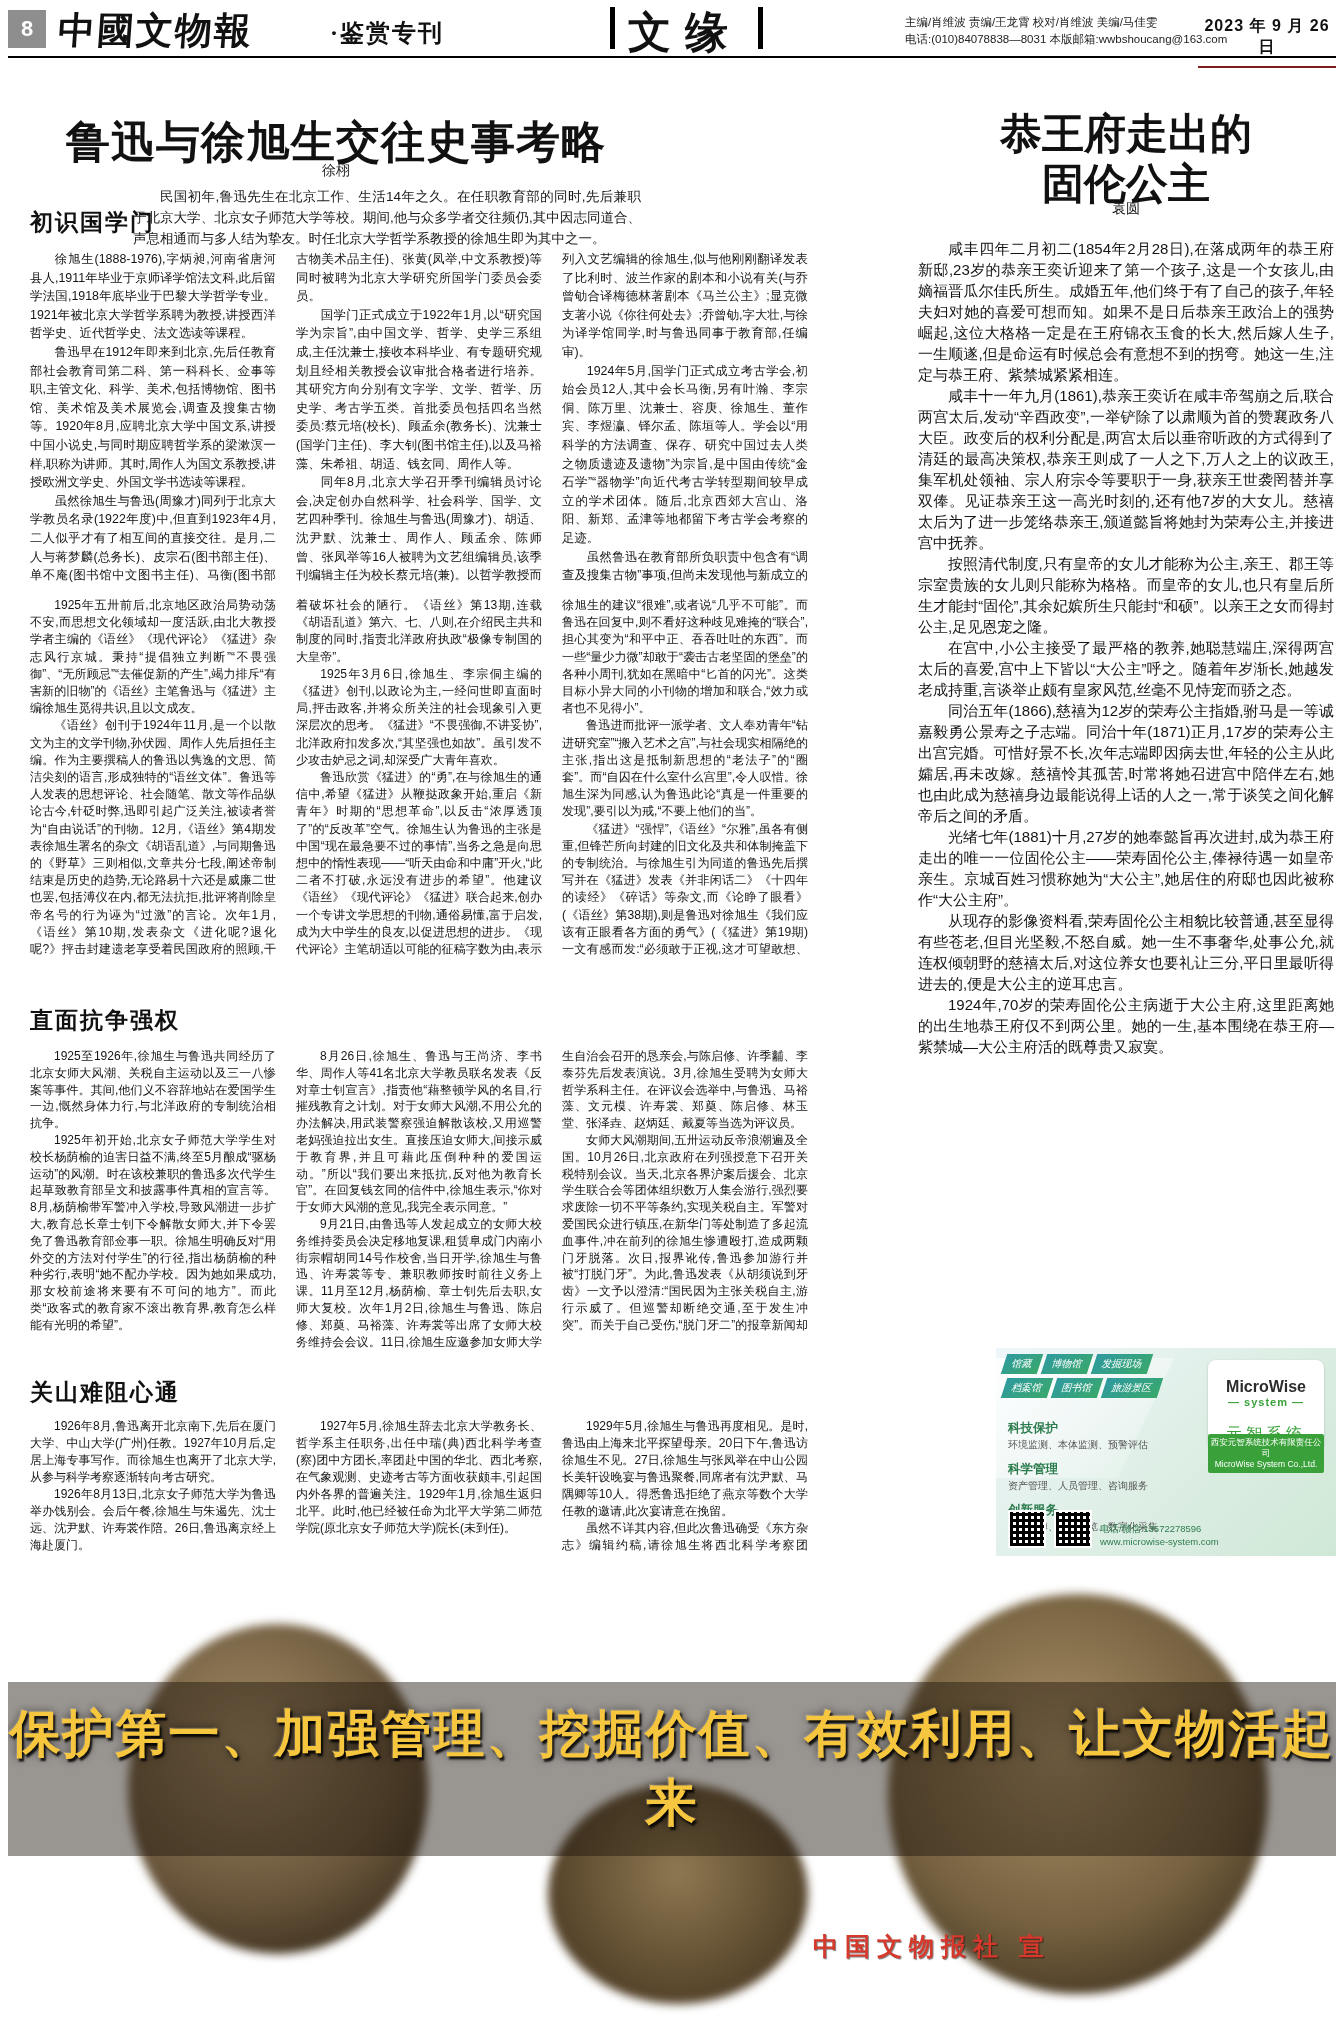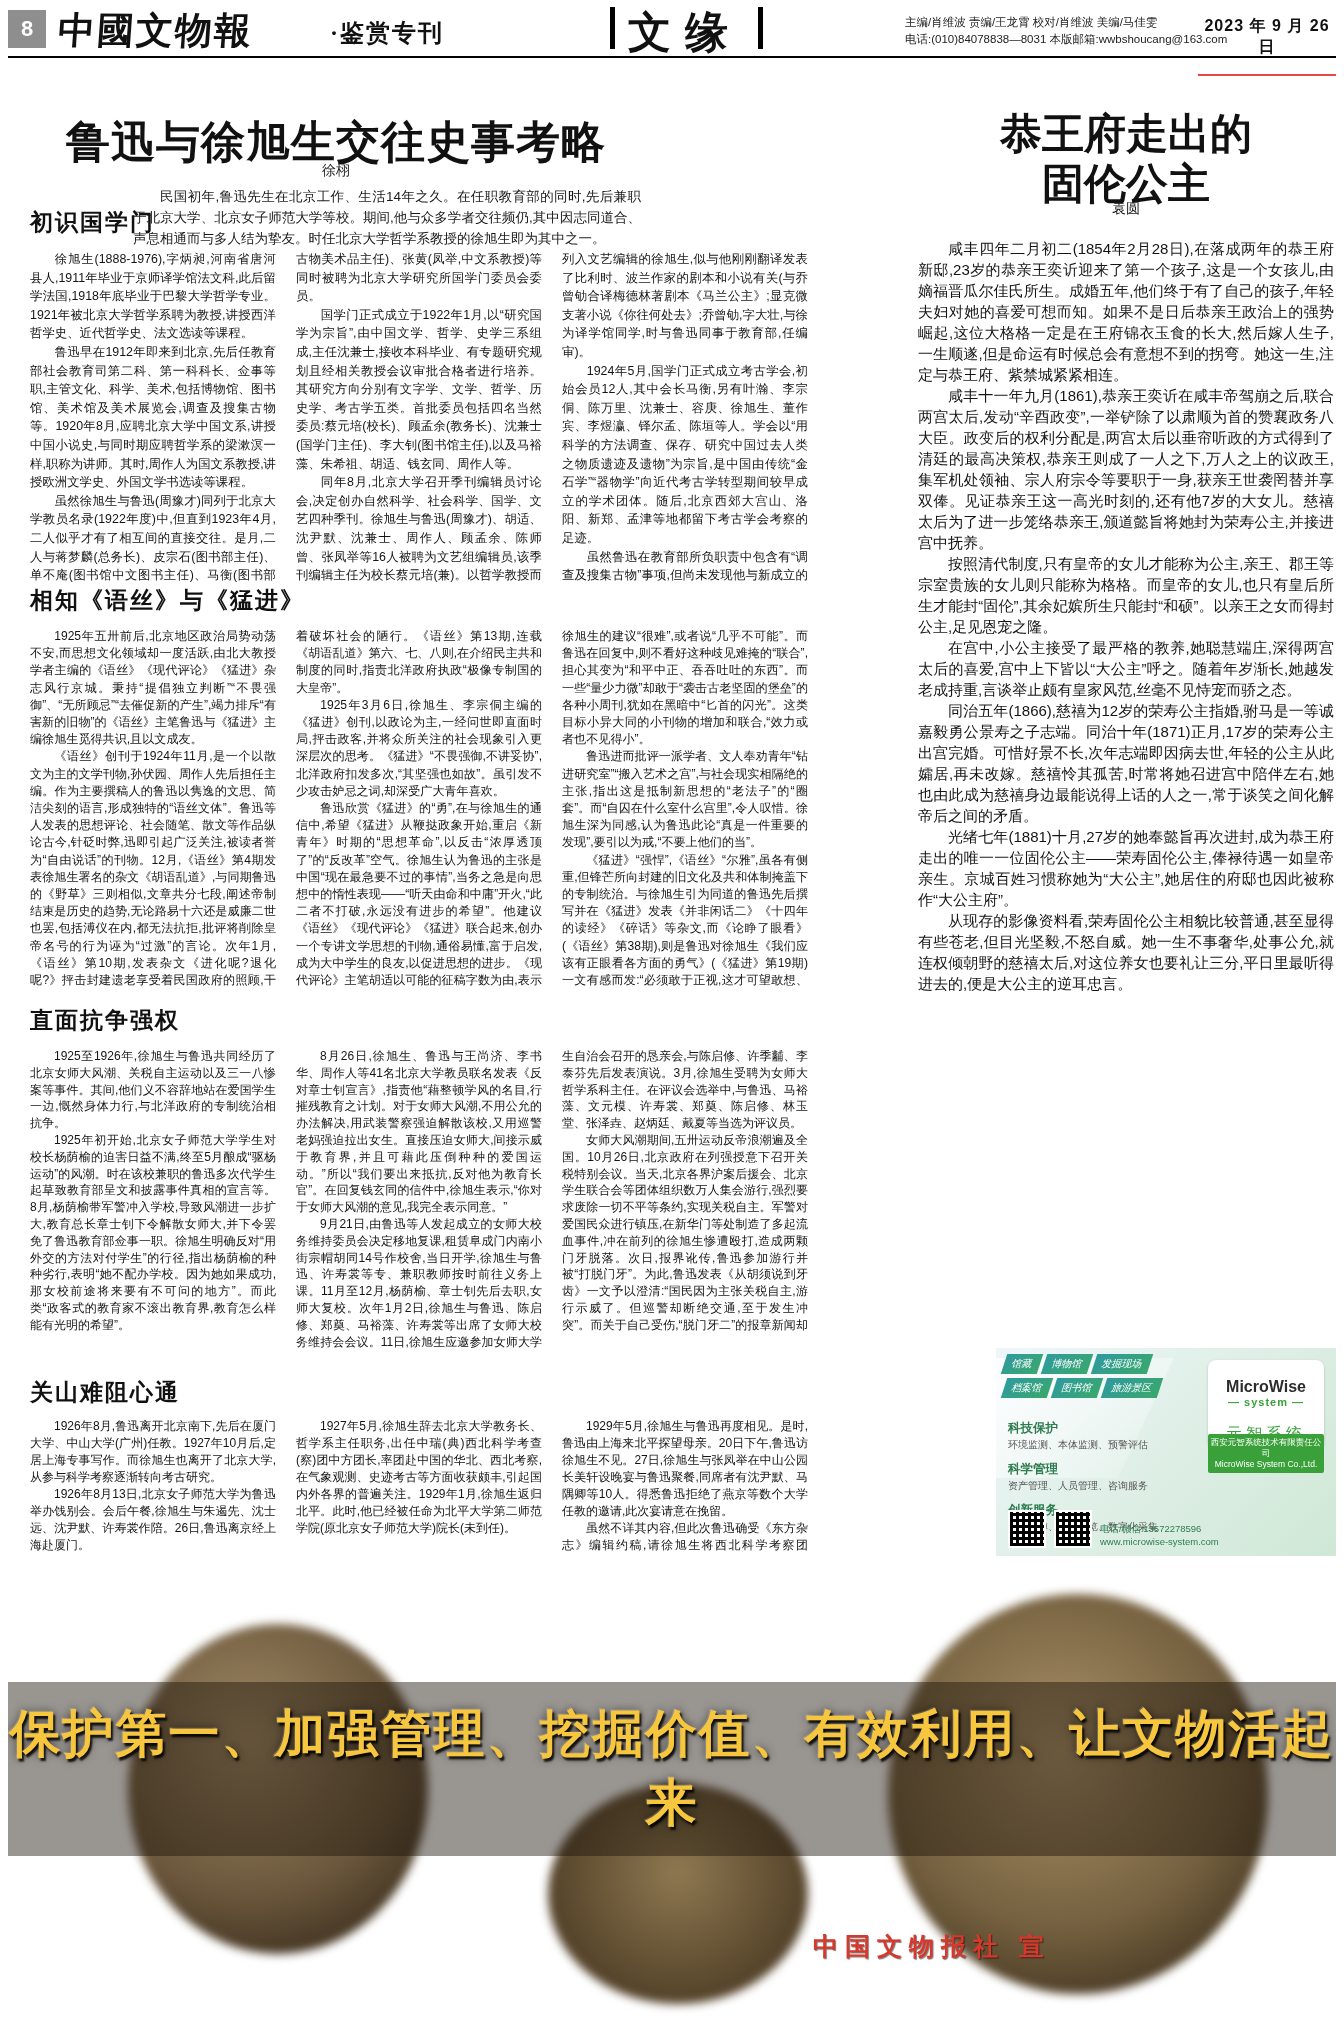--- a/index.html
+++ b/index.html
@@ -11,21 +11,21 @@
   .pagenum{left:8px;top:10px;width:38px;height:38px;background:#8e8e8e;color:#fff;
            font:bold 22px "Liberation Sans",sans-serif;display:flex;align-items:center;justify-content:center;}
   .masthead{left:58px;top:6px;font-family:"Liberation Serif","DejaVu Serif",serif;
             font-weight:bold;font-size:37px;letter-spacing:2px;transform:skewX(-4deg);}
   .masthead-sub{left:330px;top:17px;font-family:Liberation Serif, serif;font-weight:bold;font-size:24px;letter-spacing:2px;}
   .secbar{width:5px;height:42px;background:#000;top:7px;}
   .sectitle{left:620px;top:4px;width:130px;text-align:center;
             font-family:"Liberation Serif",serif;font-weight:bold;font-size:43px;letter-spacing:14px;}
   .editors{left:905px;top:14px;font-size:11.5px;line-height:17px;color:#222;}
   .dateblock{left:1198px;top:16px;width:138px;text-align:center;font-size:16px;font-weight:bold;
-             letter-spacing:1px;border-bottom:2px solid #ef4444;padding-bottom:16px;}
+             letter-spacing:1px;border-bottom:2px solid #7f1d1d;padding-bottom:8px;}
   .headrule{left:8px;top:56px;width:1328px;height:2px;background:#000;}
 
   
   .m-title{left:30px;top:84px;width:612px;text-align:center;
            font-family:"Liberation Serif","DejaVu Serif",serif;font-weight:bold;font-size:44px;letter-spacing:1px;}
   .m-byline{left:30px;top:162px;width:612px;text-align:center;font-size:14px;color:#222;}
   .m-intro{left:133px;top:186px;width:508px;font-size:13.5px;line-height:21px;text-align:justify;
            text-indent:2em;color:#1a1a1a;}
 
   .band{left:30px;width:778px;}
@@ -120,21 +120,20 @@
     <p>鲁迅早在1912年即来到北京,先后任教育部社会教育司第二科、第一科科长、佥事等职,主管文化、科学、美术,包括博物馆、图书馆、美术馆及美术展览会,调查及搜集古物等。1920年8月,应聘北京大学中国文系,讲授中国小说史,与同时期应聘哲学系的梁漱溟一样,职称为讲师。其时,周作人为国文系教授,讲授欧洲文学史、外国文学书选读等课程。</p>
     <p>虽然徐旭生与鲁迅(周豫才)同列于北京大学教员名录(1922年度)中,但直到1923年4月,二人似乎才有了相互间的直接交往。是月,二人与蒋梦麟(总务长)、皮宗石(图书部主任)、单不庵(图书馆中文图书主任)、马衡(图书部古物美术品主任)、张黄(凤举,中文系教授)等同时被聘为北京大学研究所国学门委员会委员。</p>
     <p>国学门正式成立于1922年1月,以“研究国学为宗旨”,由中国文学、哲学、史学三系组成,主任沈兼士,接收本科毕业、有专题研究规划且经相关教授会议审批合格者进行培养。其研究方向分别有文字学、文学、哲学、历史学、考古学五类。首批委员包括四名当然委员:蔡元培(校长)、顾孟余(教务长)、沈兼士(国学门主任)、李大钊(图书馆主任),以及马裕藻、朱希祖、胡适、钱玄同、周作人等。</p>
     <p>同年8月,北京大学召开季刊编辑员讨论会,决定创办自然科学、社会科学、国学、文艺四种季刊。徐旭生与鲁迅(周豫才)、胡适、沈尹默、沈兼士、周作人、顾孟余、陈师曾、张凤举等16人被聘为文艺组编辑员,该季刊编辑主任为校长蔡元培(兼)。以哲学教授而列入文艺编辑的徐旭生,似与他刚刚翻译发表了比利时、波兰作家的剧本和小说有关(与乔曾劬合译梅德林著剧本《马兰公主》;显克微支著小说《你往何处去》;乔曾劬,字大壮,与徐为译学馆同学,时与鲁迅同事于教育部,任编审)。</p>
     <p>1924年5月,国学门正式成立考古学会,初始会员12人,其中会长马衡,另有叶瀚、李宗侗、陈万里、沈兼士、容庚、徐旭生、董作宾、李煜瀛、铎尔孟、陈垣等人。学会以“用科学的方法调查、保存、研究中国过去人类之物质遗迹及遗物”为宗旨,是中国由传统“金石学”“器物学”向近代考古学转型期间较早成立的学术团体。随后,北京西郊大宫山、洛阳、新郑、孟津等地都留下考古学会考察的足迹。</p>
     <p>虽然鲁迅在教育部所负职责中包含有“调查及搜集古物”事项,但尚未发现他与新成立的国学门考古学会间的联系。鲁迅与徐旭生术业各异,参与相关学术机构的活动,无疑为二人的交往和相识提供了新的平台。</p>
   </div>
 </div>
 
 <div id="band1" class="abs band">
-  <h2>相知《语丝》与《猛进》</h2>
   <div class="cols">
     <p>1925年五卅前后,北京地区政治局势动荡不安,而思想文化领域却一度活跃,由北大教授学者主编的《语丝》《现代评论》《猛进》杂志风行京城。秉持“提倡独立判断”“不畏强御”、“无所顾忌”“去催促新的产生”,竭力排斥“有害新的旧物”的《语丝》主笔鲁迅与《猛进》主编徐旭生觅得共识,且以文成友。</p>
     <p>《语丝》创刊于1924年11月,是一个以散文为主的文学刊物,孙伏园、周作人先后担任主编。作为主要撰稿人的鲁迅以隽逸的文思、简洁尖刻的语言,形成独特的“语丝文体”。鲁迅等人发表的思想评论、社会随笔、散文等作品纵论古今,针砭时弊,迅即引起广泛关注,被读者誉为“自由说话”的刊物。12月,《语丝》第4期发表徐旭生署名的杂文《胡语乱道》,与同期鲁迅的《野草》三则相似,文章共分七段,阐述帝制结束是历史的趋势,无论路易十六还是威廉二世也罢,包括溥仪在内,都无法抗拒,批评将削除皇帝名号的行为诬为“过激”的言论。次年1月,《语丝》第10期,发表杂文《进化呢?退化呢?》抨击封建遗老享受着民国政府的照顾,干着破坏社会的陋行。《语丝》第13期,连载《胡语乱道》第六、七、八则,在介绍民主共和制度的同时,指责北洋政府执政“极像专制国的大皇帝”。</p>
     <p>1925年3月6日,徐旭生、李宗侗主编的《猛进》创刊,以政论为主,一经问世即直面时局,抨击政客,并将众所关注的社会现象引入更深层次的思考。《猛进》“不畏强御,不讲妥协”,北洋政府扣发多次,“其坚强也如故”。虽引发不少攻击妒忌之词,却深受广大青年喜欢。</p>
     <p>鲁迅欣赏《猛进》的“勇”,在与徐旭生的通信中,希望《猛进》从鞭挞政象开始,重启《新青年》时期的“思想革命”,以反击“浓厚透顶了”的“反改革”空气。徐旭生认为鲁迅的主张是中国“现在最急要不过的事情”,当务之急是向思想中的惰性表现——“听天由命和中庸”开火,“此二者不打破,永远没有进步的希望”。他建议《语丝》《现代评论》《猛进》联合起来,创办一个专讲文学思想的刊物,通俗易懂,富于启发,成为大中学生的良友,以促进思想的进步。《现代评论》主笔胡适以可能的征稿字数为由,表示徐旭生的建议“很难”,或者说“几乎不可能”。而鲁迅在回复中,则不看好这种歧见难掩的“联合”,担心其变为“和平中正、吞吞吐吐的东西”。而一些“量少力微”却敢于“袭击古老坚固的堡垒”的各种小周刊,犹如在黑暗中“匕首的闪光”。这类目标小异大同的小刊物的增加和联合,“效力或者也不见得小”。</p>
     <p>鲁迅进而批评一派学者、文人奉劝青年“钻进研究室”“搬入艺术之宫”,与社会现实相隔绝的主张,指出这是抵制新思想的“老法子”的“圈套”。而“自囚在什么室什么宫里”,令人叹惜。徐旭生深为同感,认为鲁迅此论“真是一件重要的发现”,要引以为戒,“不要上他们的当”。</p>
     <p>《猛进》“强悍”,《语丝》“尔雅”,虽各有侧重,但锋芒所向封建的旧文化及共和体制掩盖下的专制统治。与徐旭生引为同道的鲁迅先后撰写并在《猛进》发表《并非闲话二》《十四年的读经》《碎话》等杂文,而《论睁了眼看》(《语丝》第38期),则是鲁迅对徐旭生《我们应该有正眼看各方面的勇气》(《猛进》第19期)一文有感而发:“必须敢于正视,这才可望敢想、敢说、敢作、敢当……不幸这一种勇气,是我们中国人最所缺乏的”;断言,“没有冲破一切传统思想和手法的闯将,中国是不会有真的新文艺的”。</p>
   </div>
 </div>
 
@@ -168,20 +167,21 @@
 </h1>
 <div class="abs s-byline">袁圆</div>
 <div class="abs s-body">
   <p>咸丰四年二月初二(1854年2月28日),在落成两年的恭王府新邸,23岁的恭亲王奕䜣迎来了第一个孩子,这是一个女孩儿,由嫡福晋瓜尔佳氏所生。成婚五年,他们终于有了自己的孩子,年轻夫妇对她的喜爱可想而知。如果不是日后恭亲王政治上的强势崛起,这位大格格一定是在王府锦衣玉食的长大,然后嫁人生子,一生顺遂,但是命运有时候总会有意想不到的拐弯。她这一生,注定与恭王府、紫禁城紧紧相连。</p>
   <p>咸丰十一年九月(1861),恭亲王奕䜣在咸丰帝驾崩之后,联合两宫太后,发动“辛酉政变”,一举铲除了以肃顺为首的赞襄政务八大臣。政变后的权利分配是,两宫太后以垂帘听政的方式得到了清廷的最高决策权,恭亲王则成了一人之下,万人之上的议政王,集军机处领袖、宗人府宗令等要职于一身,获亲王世袭罔替并享双俸。见证恭亲王这一高光时刻的,还有他7岁的大女儿。慈禧太后为了进一步笼络恭亲王,颁道懿旨将她封为荣寿公主,并接进宫中抚养。</p>
   <p>按照清代制度,只有皇帝的女儿才能称为公主,亲王、郡王等宗室贵族的女儿则只能称为格格。而皇帝的女儿,也只有皇后所生才能封“固伦”,其余妃嫔所生只能封“和硕”。以亲王之女而得封公主,足见恩宠之隆。</p>
   <p>在宫中,小公主接受了最严格的教养,她聪慧端庄,深得两宫太后的喜爱,宫中上下皆以“大公主”呼之。随着年岁渐长,她越发老成持重,言谈举止颇有皇家风范,丝毫不见恃宠而骄之态。</p>
   <p>同治五年(1866),慈禧为12岁的荣寿公主指婚,驸马是一等诚嘉毅勇公景寿之子志端。同治十年(1871)正月,17岁的荣寿公主出宫完婚。可惜好景不长,次年志端即因病去世,年轻的公主从此孀居,再未改嫁。慈禧怜其孤苦,时常将她召进宫中陪伴左右,她也由此成为慈禧身边最能说得上话的人之一,常于谈笑之间化解帝后之间的矛盾。</p>
   <p>光绪七年(1881)十月,27岁的她奉懿旨再次进封,成为恭王府走出的唯一一位固伦公主——荣寿固伦公主,俸禄待遇一如皇帝亲生。京城百姓习惯称她为“大公主”,她居住的府邸也因此被称作“大公主府”。</p>
   <p>从现存的影像资料看,荣寿固伦公主相貌比较普通,甚至显得有些苍老,但目光坚毅,不怒自威。她一生不事奢华,处事公允,就连权倾朝野的慈禧太后,对这位养女也要礼让三分,平日里最听得进去的,便是大公主的逆耳忠言。</p>
+  <p>1924年,70岁的荣寿固伦公主病逝于大公主府,这里距离她的出生地恭王府仅不到两公里。她的一生,基本围绕在恭王府—紫禁城—大公主府活的既尊贵又寂寞。</p>
 </div>
 
 <div class="abs ad">
   <div class="ad-deco"></div>
   <div class="ad-tags">
     <span class="ad-tag">馆藏</span>
     <span class="ad-tag">博物馆</span>
     <span class="ad-tag">发掘现场</span>
     <span class="ad-tag">档案馆</span>
     <span class="ad-tag">图书馆</span>

